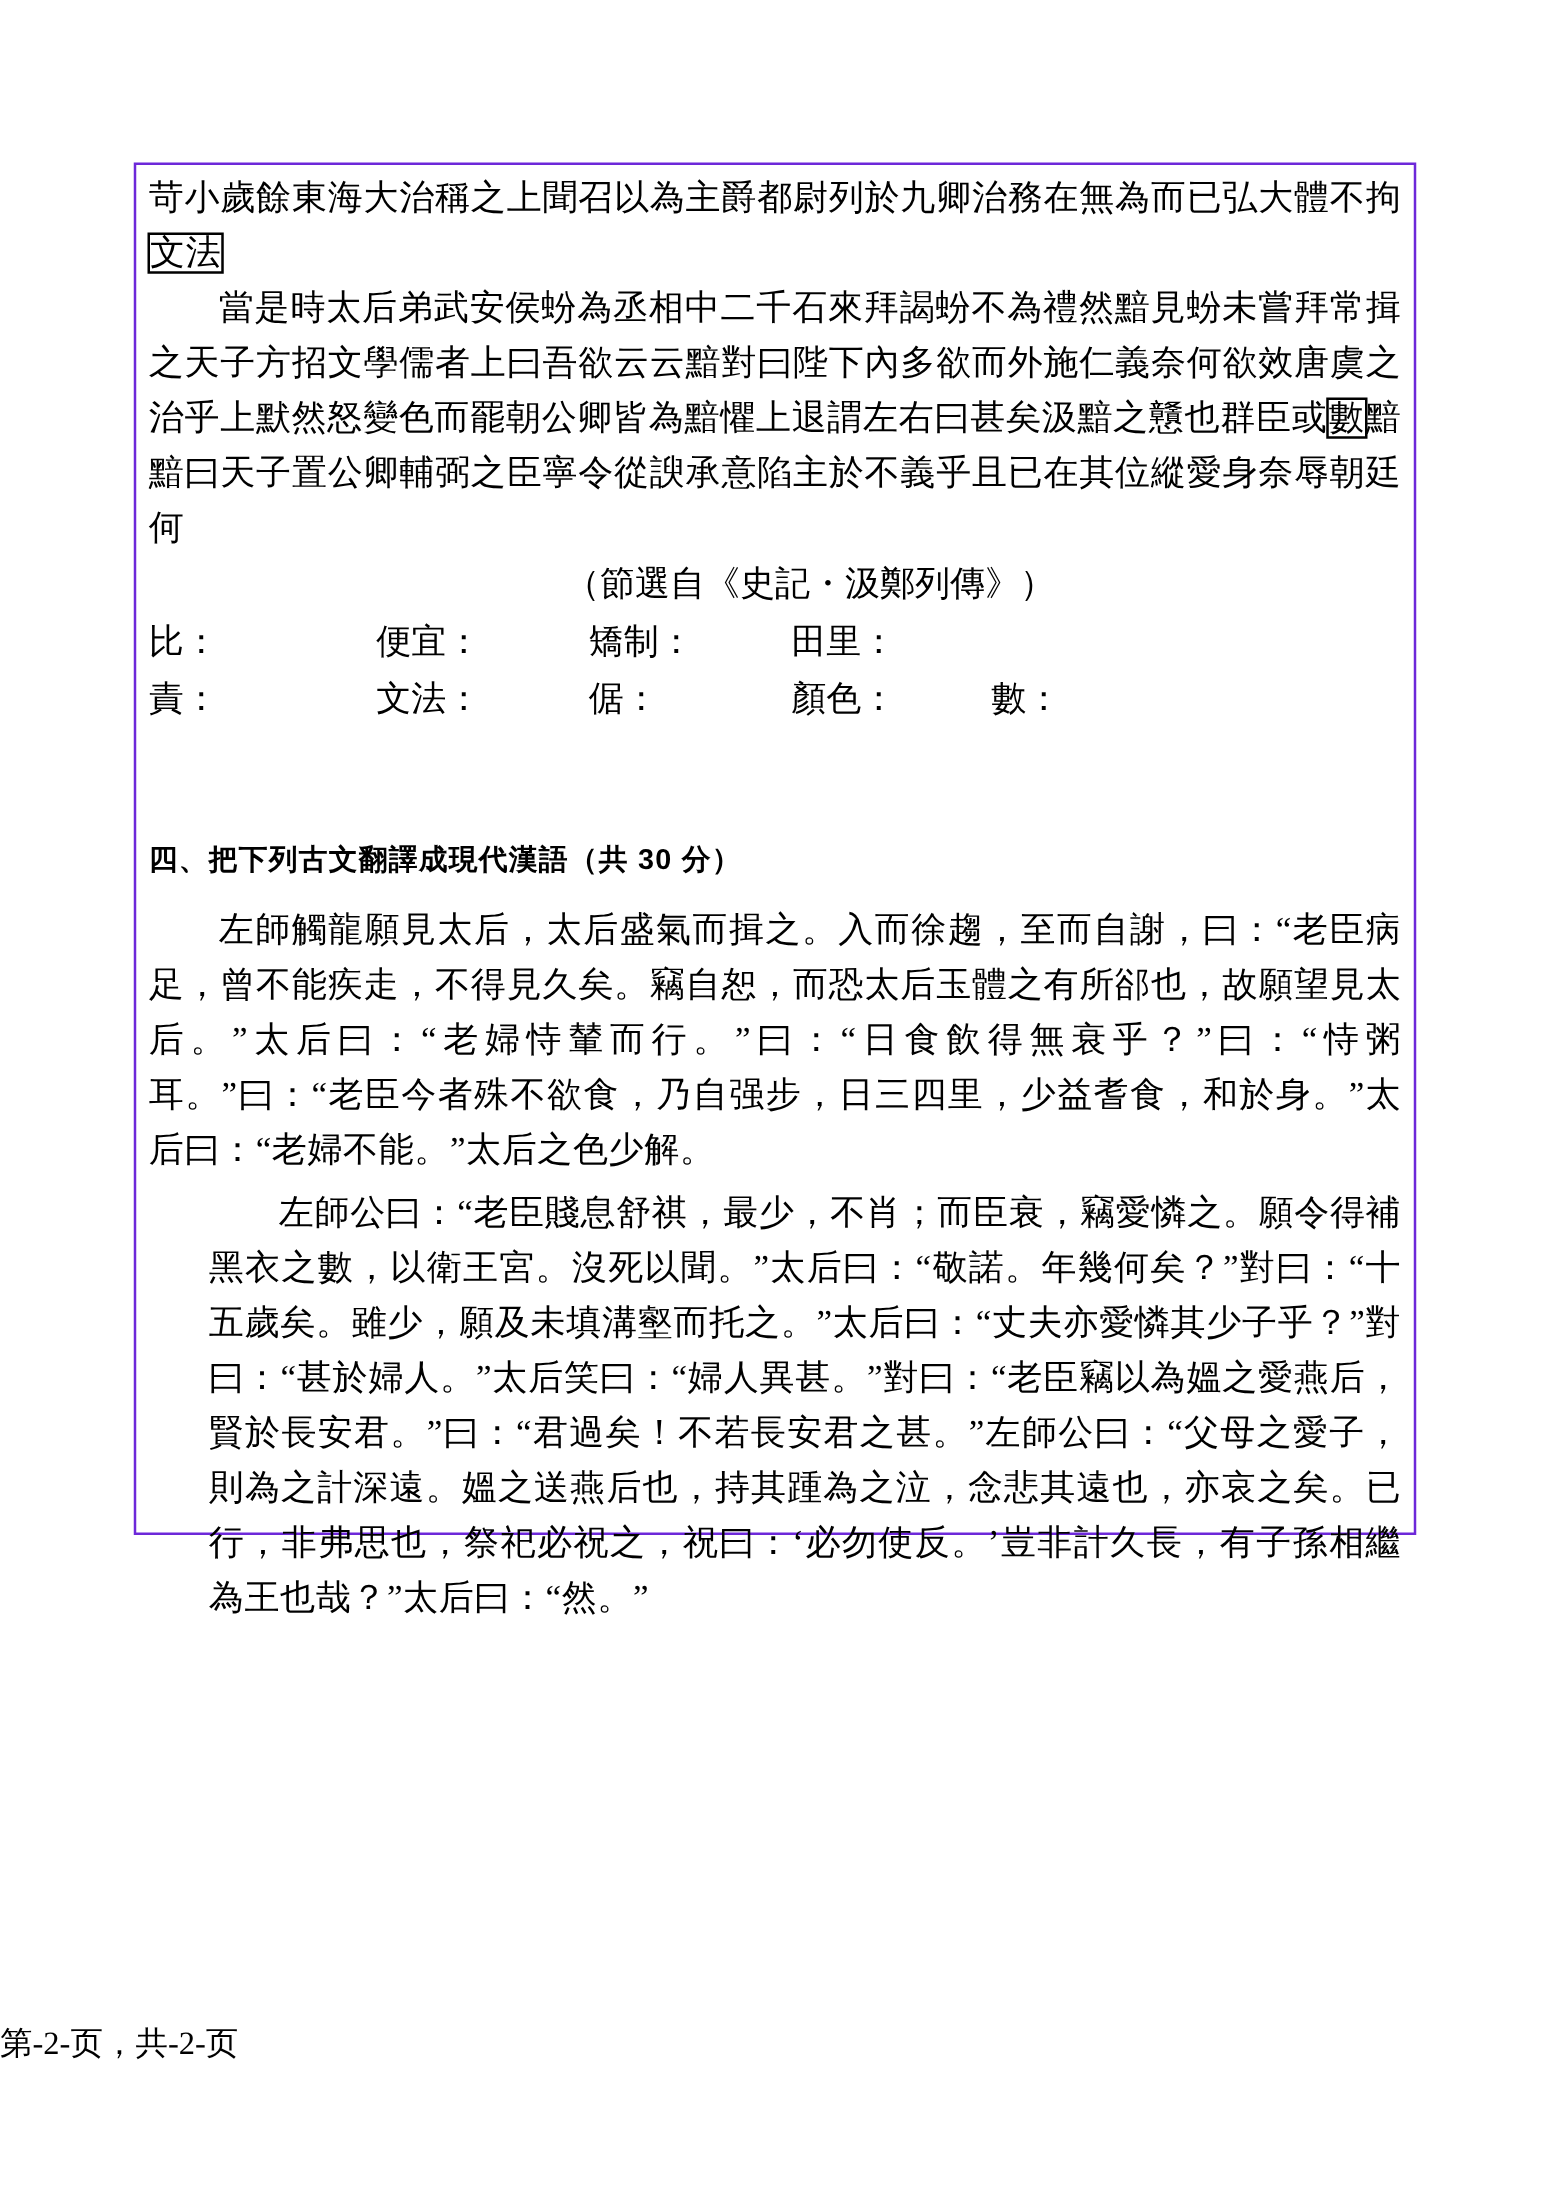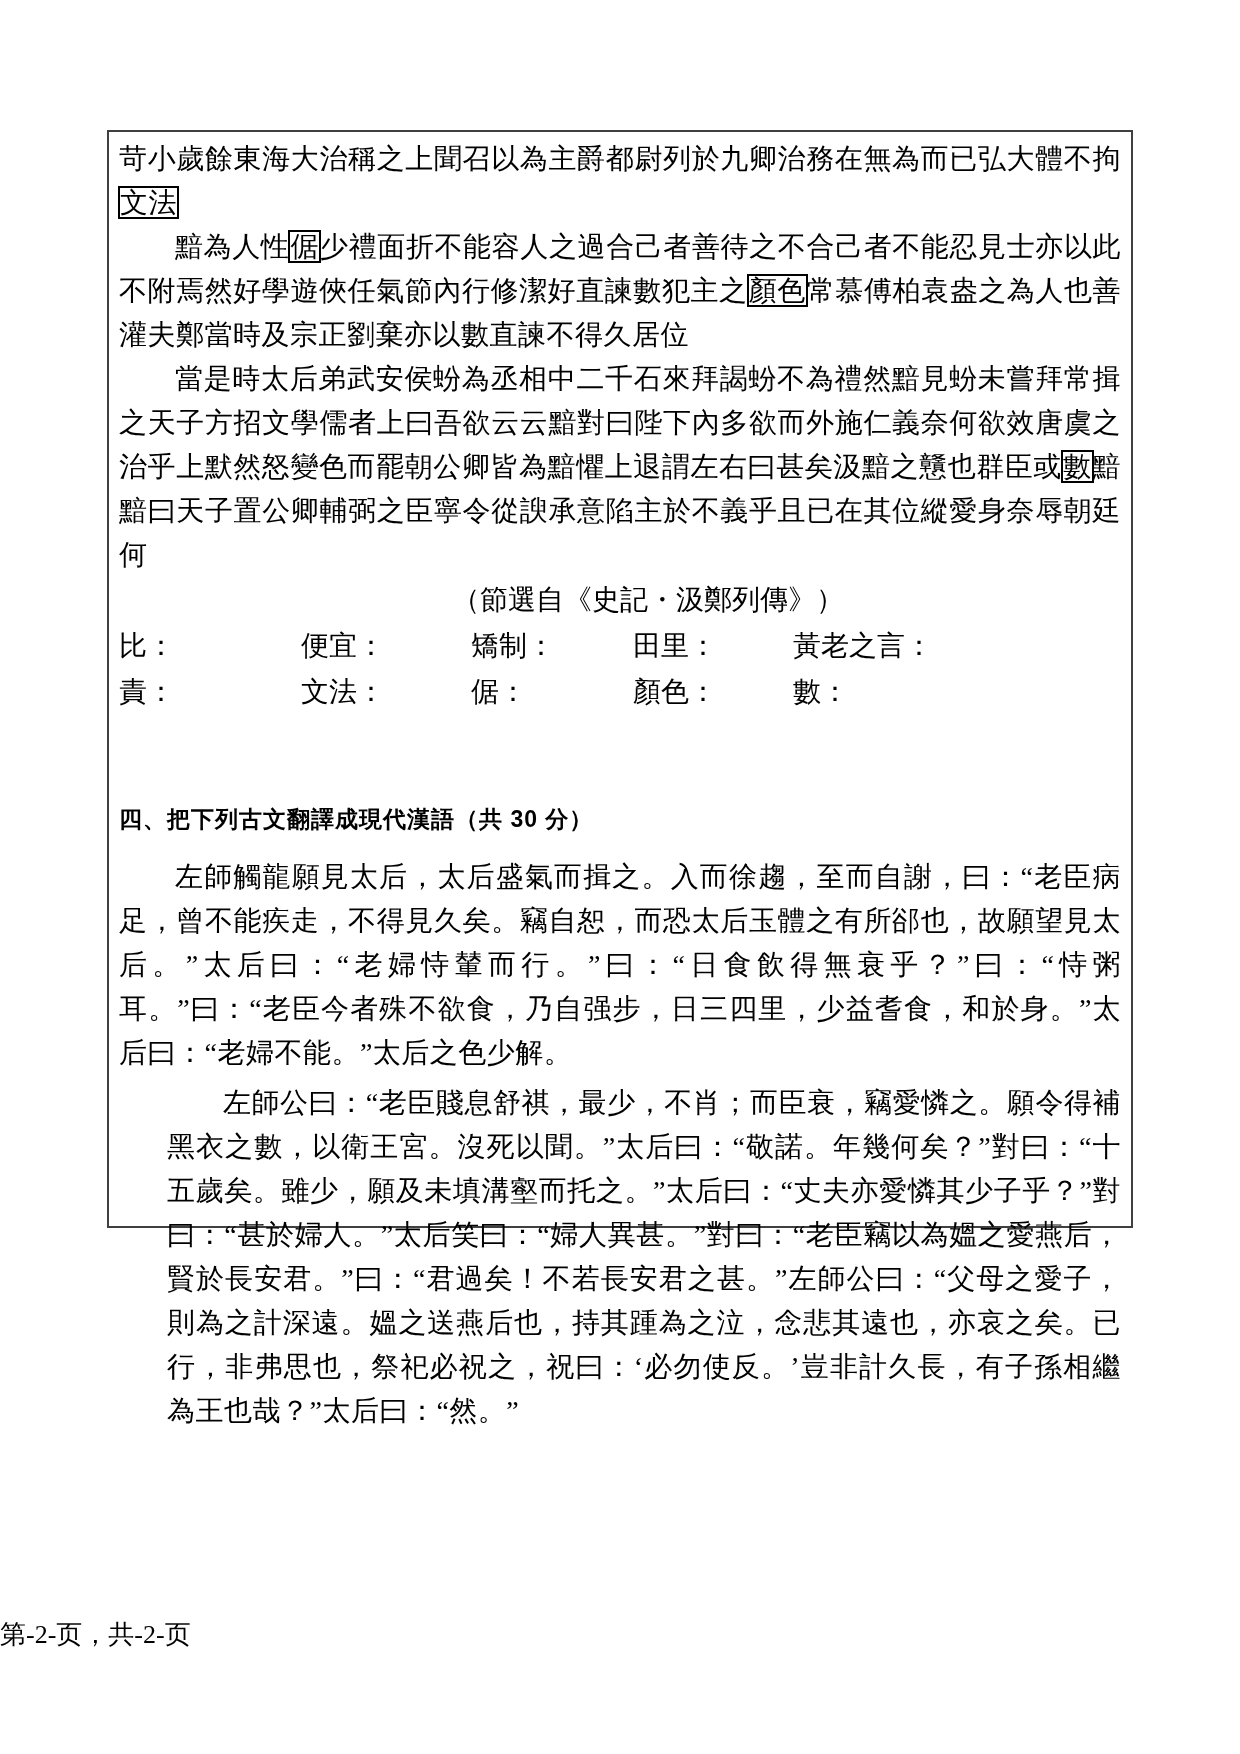--- a/index.html
+++ b/index.html
@@ -11,21 +11,21 @@
     font-family: "Liberation Serif", "DejaVu Serif", serif;
     color: #000000;
   }
   .page { width: 1240px; height: 1754px; position: relative; }
   .content-box {
     position: absolute;
     left: 107px;
     top: 130px;
     width: 1026px;
     height: 1098px;
-    border: 2px solid #404040;
+    border: 2px solid #6d28d9;
     padding: 5px 10px 0 10px;
   }
   .cjk {
     font-size: 28px;
     line-height: 44px;
     text-align: justify;
     letter-spacing: 0.5px;
   }
   .indent { text-indent: 2em; }
   .boxed {
@@ -70,32 +70,30 @@
   }
 </style>
 </head>
 <body>
 
 <div class="page">
   <div class="content-box">
 
     <p class="cjk"><span>苛小歲餘東海大治稱之上聞召以為主爵都尉列於九卿治務在無為而已弘大體不拘</span><span class="boxed">文法</span></p>
 
-    <p class="cjk indent"><span>黯為人性</span><span class="boxed">倨</span><span>少禮面折不能容人之過合己者善待之不合己者不能忍見士亦以此不附焉然好學遊俠任氣節內行修潔好直諫數犯主之</span><span class="boxed">顏色</span><span>常慕傅柏袁盎之為人也善灌夫鄭當時及宗正劉棄亦以數直諫不得久居位</span></p>
 
     <p class="cjk indent"><span>當是時太后弟武安侯蚡為丞相中二千石來拜謁蚡不為禮然黯見蚡未嘗拜常揖之天子方招文學儒者上曰吾欲云云黯對曰陛下內多欲而外施仁義奈何欲效唐虞之治乎上默然怒變色而罷朝公卿皆為黯懼上退謂左右曰甚矣汲黯之戇也群臣或</span><span class="boxed">數</span><span>黯黯曰天子置公卿輔弼之臣寧令從諛承意陷主於不義乎且已在其位縱愛身奈辱朝廷何</span></p>
 
     <p class="source-line">（節選自《史記・汲鄭列傳》）</p>
 
     <div class="terms-row">
         <span class="term-cell">比：</span>
         <span class="term-cell">便宜：</span>
         <span class="term-cell">矯制：</span>
         <span class="term-cell">田里：</span>
-        <span class="term-cell">黃老之言：</span>
       </div>
 
     <div class="terms-row">
         <span class="term-cell">責：</span>
         <span class="term-cell">文法：</span>
         <span class="term-cell">倨：</span>
         <span class="term-cell">顏色：</span>
         <span class="term-cell">數：</span>
       </div>
 

